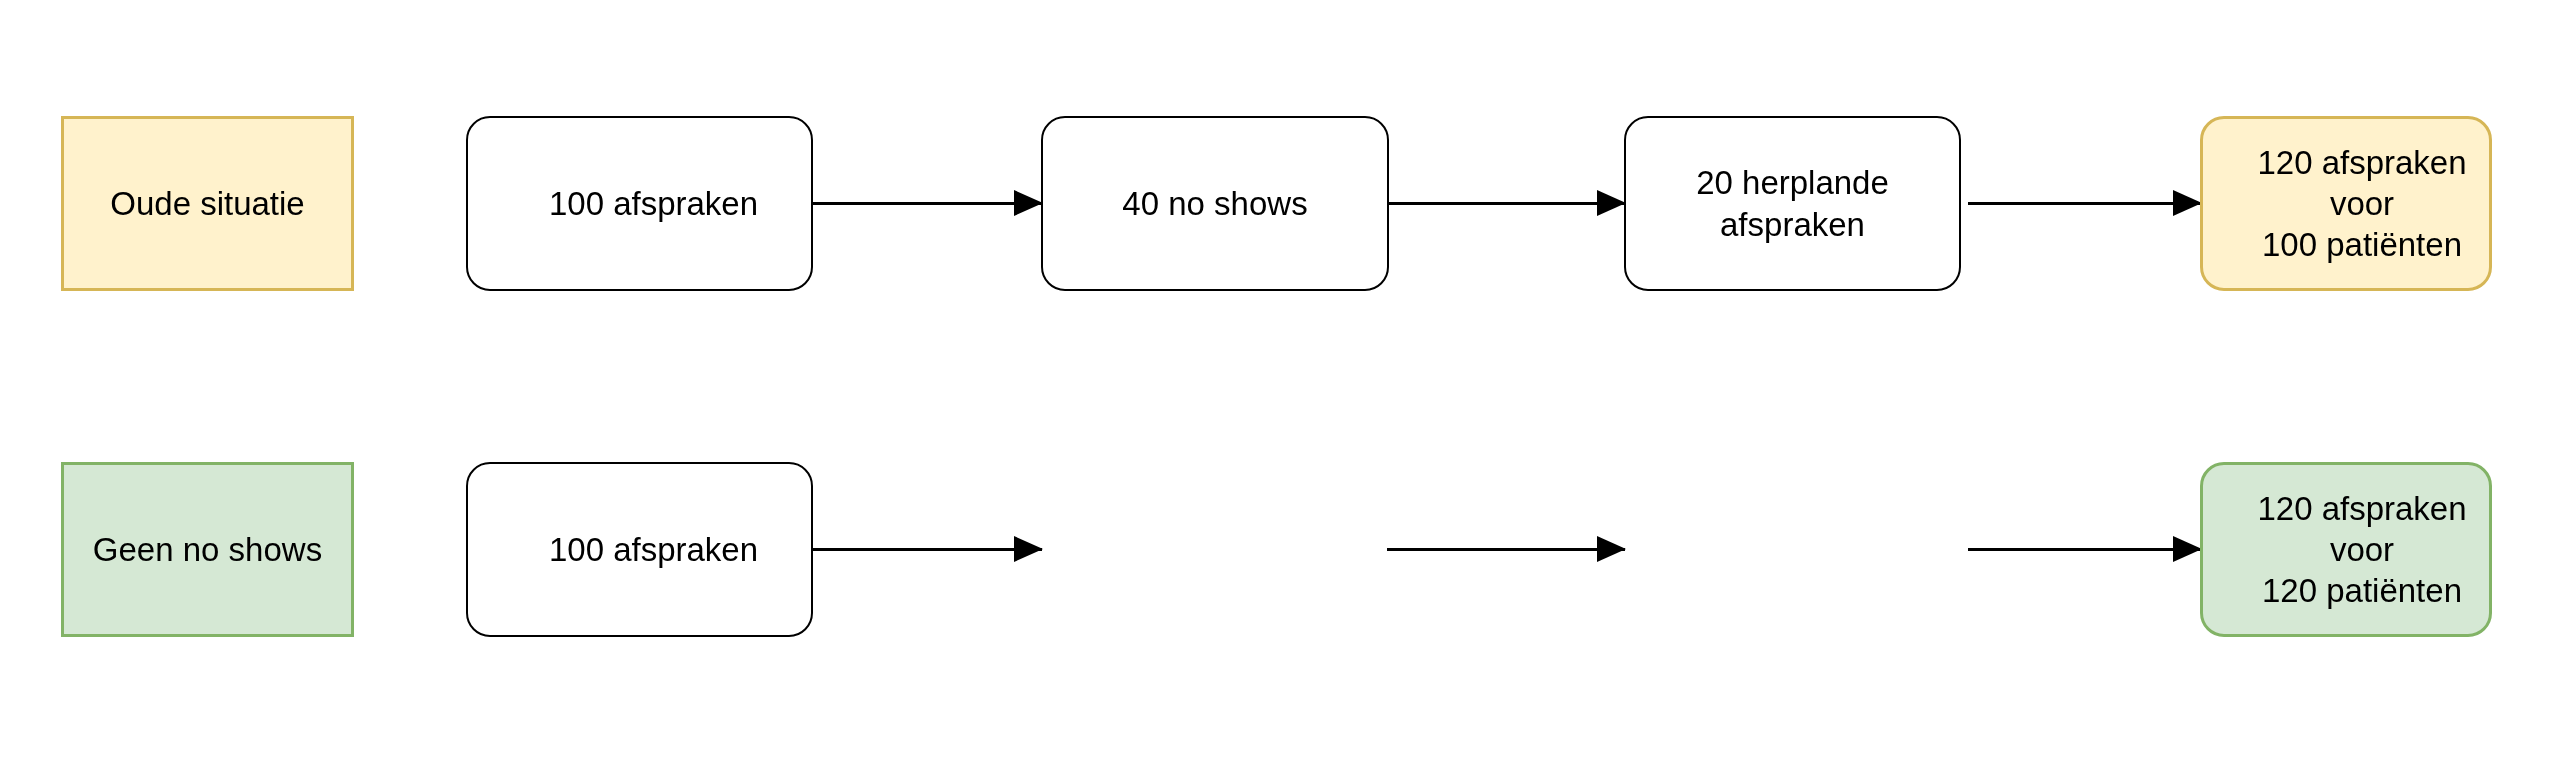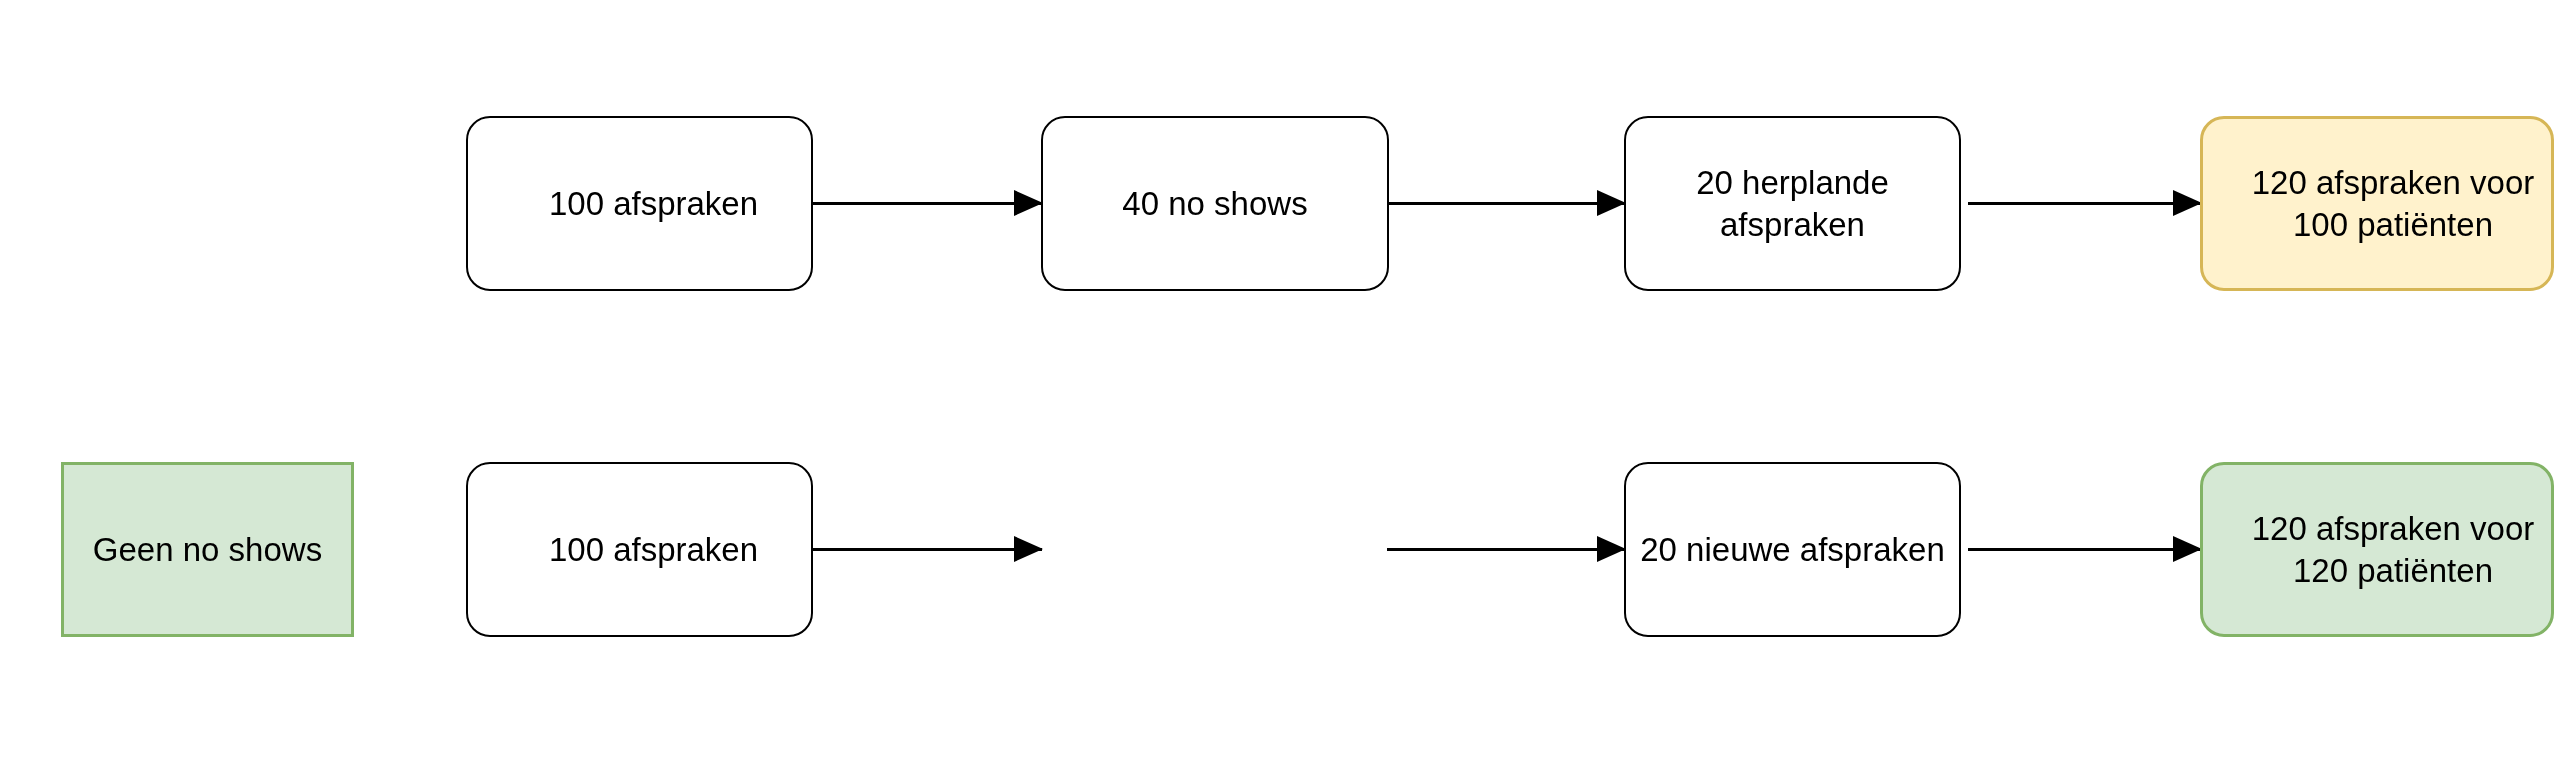--- a/index.html
+++ b/index.html
@@ -56,21 +56,21 @@
   }
   .theme-green{
     background:var(--green-fill);
     border-color:var(--green-border);
   }
   
   .col-label{left:61px;width:293px;}
   .col-a{left:466px;width:347px;padding-left:28px;}
   .col-b{left:1041px;width:348px;}
   .col-c{left:1624px;width:337px;}
-  .col-d{left:2200px;width:354px;padding-left:32px;}
+  .col-d{left:2200px;width:292px;padding-left:32px;}
   
   .row1{top:116px;}
   .row2{top:462px;}
   
   .arrow{
     position:absolute;
     height:2.9px;
     background:var(--arrow);
   }
   .arrow-row1{top:202px;}
@@ -87,20 +87,23 @@
     border-left:29px solid var(--arrow);
     border-top:13px solid transparent;
     border-bottom:13px solid transparent;
   }
 </style>
 </head>
 <body>
 
 <div class="canvas">
 
+  <div class="box label-box theme-yellow col-label row1">
+    <span class="box-text">Oude situatie</span>
+  </div>
   <div class="box step-box col-a row1">
     <span class="box-text">100 afspraken</span>
   </div>
   <div class="arrow arrow-row1 span-ab">
     <span class="arrowhead"></span>
   </div>
   <div class="box step-box col-b row1">
     <span class="box-text">40 no shows</span>
   </div>
   <div class="arrow arrow-row1 span-bc">
@@ -123,23 +126,20 @@
   </div>
   <div class="box step-box col-a row2">
     <span class="box-text">100 afspraken</span>
   </div>
   <div class="arrow arrow-row2 span-ab">
     <span class="arrowhead"></span>
   </div>
   <div class="arrow arrow-row2 span-bc">
     <span class="arrowhead"></span>
   </div>
-  <div class="box step-box col-c row2">
-    <span class="box-text">20 nieuwe afspraken</span>
-  </div>
   <div class="arrow arrow-row2 span-cd">
     <span class="arrowhead"></span>
   </div>
   <div class="box result-box theme-green col-d row2">
     <span class="box-text">120 afspraken voor
 120 patiënten</span>
   </div>
 
 </div>
 

